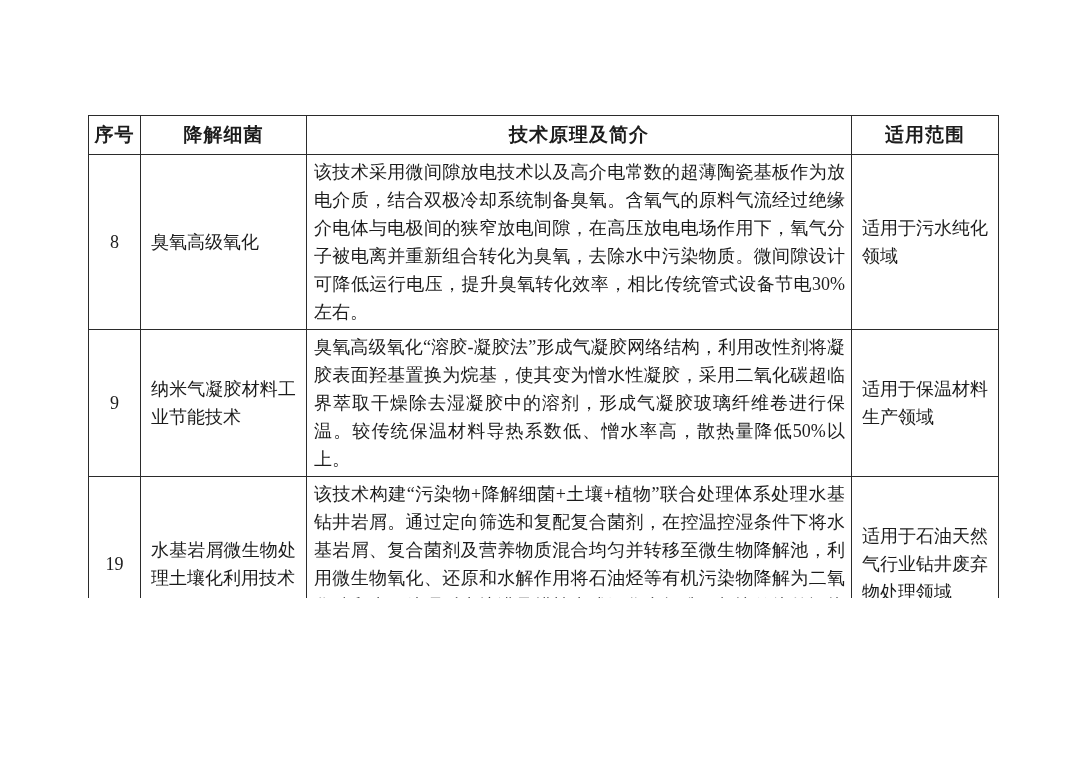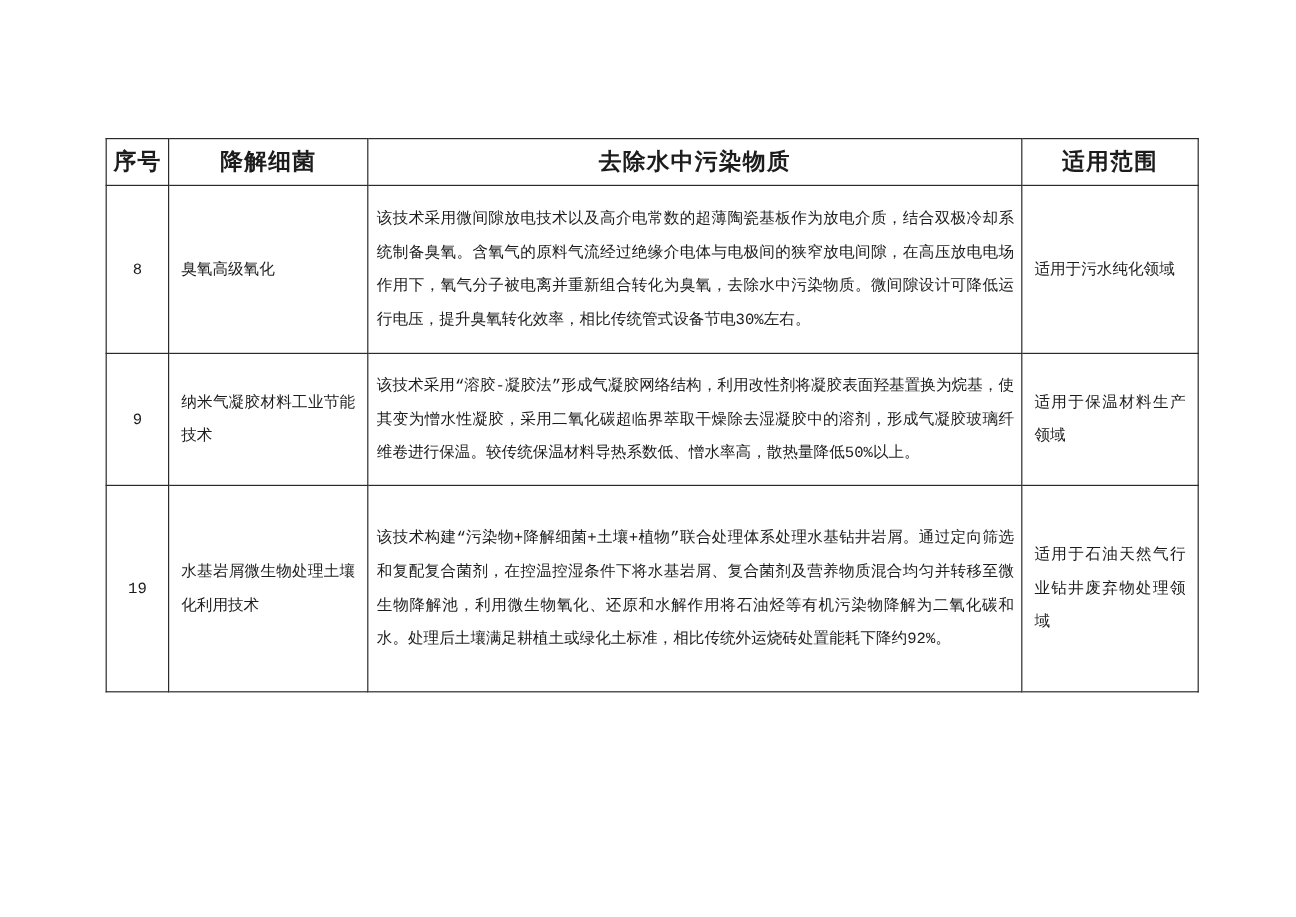--- a/index.html
+++ b/index.html
@@ -32,24 +32,23 @@
     }
     .tech-table th {
       font-weight: bold;
       font-size: 19px;
       height: 39px;
       text-align: center;
       padding: 0 4px;
       letter-spacing: 1px;
     }
     .tech-table td {
-      font-size: 13px;
+      font-size: 18px;
       line-height: 28px;
       vertical-align: middle;
-      font-family: Liberation Mono, monospace;
     }
     col.c-index { width: 52px; }
     col.c-name  { width: 166px; }
     col.c-desc  { width: 545px; }
     col.c-scope { width: 147px; }
     .cell-index {
       text-align: center;
       font-size: 18px;
     }
     .cell-name {
@@ -89,35 +88,35 @@
     <colgroup>
       <col class="c-index">
       <col class="c-name">
       <col class="c-desc">
       <col class="c-scope">
     </colgroup>
     <thead>
       <tr>
         <th>序号</th>
         <th>降解细菌</th>
-        <th>去除水中污染物质</th>
+        <th>技术原理及简介</th>
         <th>适用范围</th>
       </tr>
     </thead>
     <tbody>
       <tr class="row-8">
         <td class="cell-index">8</td>
         <td class="cell-name">臭氧高级氧化</td>
         <td class="cell-desc">该技术采用微间隙放电技术以及高介电常数的超薄陶瓷基板作为放电介质，结合双极冷却系统制备臭氧。含氧气的原料气流经过绝缘介电体与电极间的狭窄放电间隙，在高压放电电场作用下，氧气分子被电离并重新组合转化为臭氧，去除水中污染物质。微间隙设计可降低运行电压，提升臭氧转化效率，相比传统管式设备节电30%左右。</td>
         <td class="cell-scope">适用于污水纯化领域</td>
       </tr>
       <tr class="row-9">
         <td class="cell-index">9</td>
         <td class="cell-name">纳米气凝胶材料工业节能技术</td>
-        <td class="cell-desc">该技术采用“溶胶-凝胶法”形成气凝胶网络结构，利用改性剂将凝胶表面羟基置换为烷基，使其变为憎水性凝胶，采用二氧化碳超临界萃取干燥除去湿凝胶中的溶剂，形成气凝胶玻璃纤维卷进行保温。较传统保温材料导热系数低、憎水率高，散热量降低50%以上。</td>
+        <td class="cell-desc">臭氧高级氧化“溶胶-凝胶法”形成气凝胶网络结构，利用改性剂将凝胶表面羟基置换为烷基，使其变为憎水性凝胶，采用二氧化碳超临界萃取干燥除去湿凝胶中的溶剂，形成气凝胶玻璃纤维卷进行保温。较传统保温材料导热系数低、憎水率高，散热量降低50%以上。</td>
         <td class="cell-scope">适用于保温材料生产领域</td>
       </tr>
       <tr class="row-10">
         <td class="cell-index">19</td>
         <td class="cell-name">水基岩屑微生物处理土壤化利用技术</td>
         <td class="cell-desc">该技术构建“污染物+降解细菌+土壤+植物”联合处理体系处理水基钻井岩屑。通过定向筛选和复配复合菌剂，在控温控湿条件下将水基岩屑、复合菌剂及营养物质混合均匀并转移至微生物降解池，利用微生物氧化、还原和水解作用将石油烃等有机污染物降解为二氧化碳和水。处理后土壤满足耕植土或绿化土标准，相比传统外运烧砖处置能耗下降约92%。</td>
         <td class="cell-scope">适用于石油天然气行业钻井废弃物处理领域</td>
       </tr>
     </tbody>
   </table>

